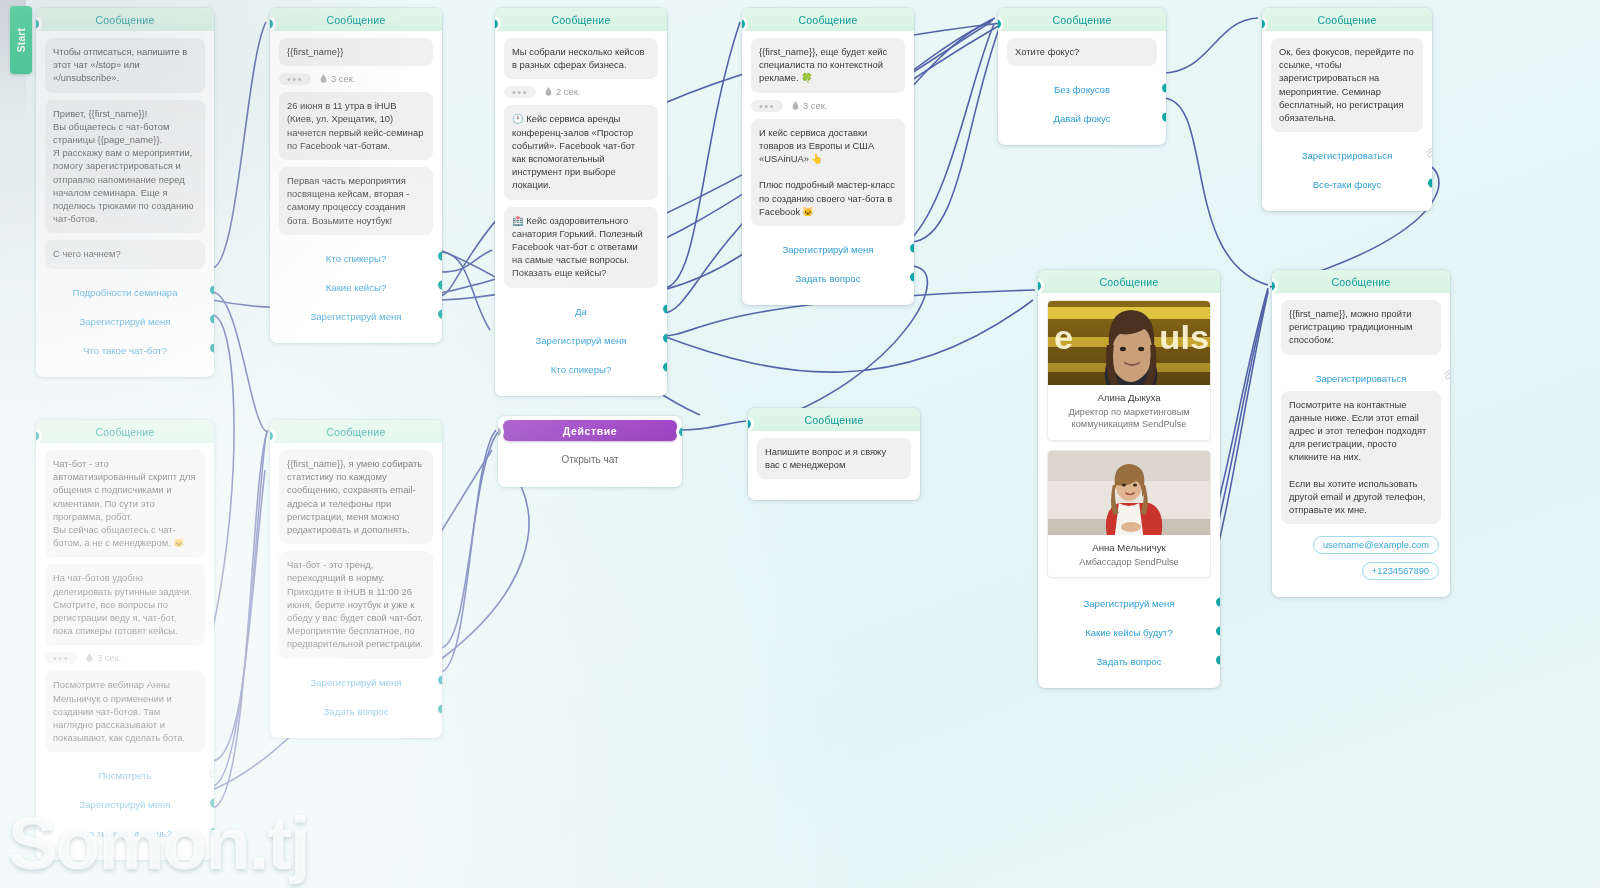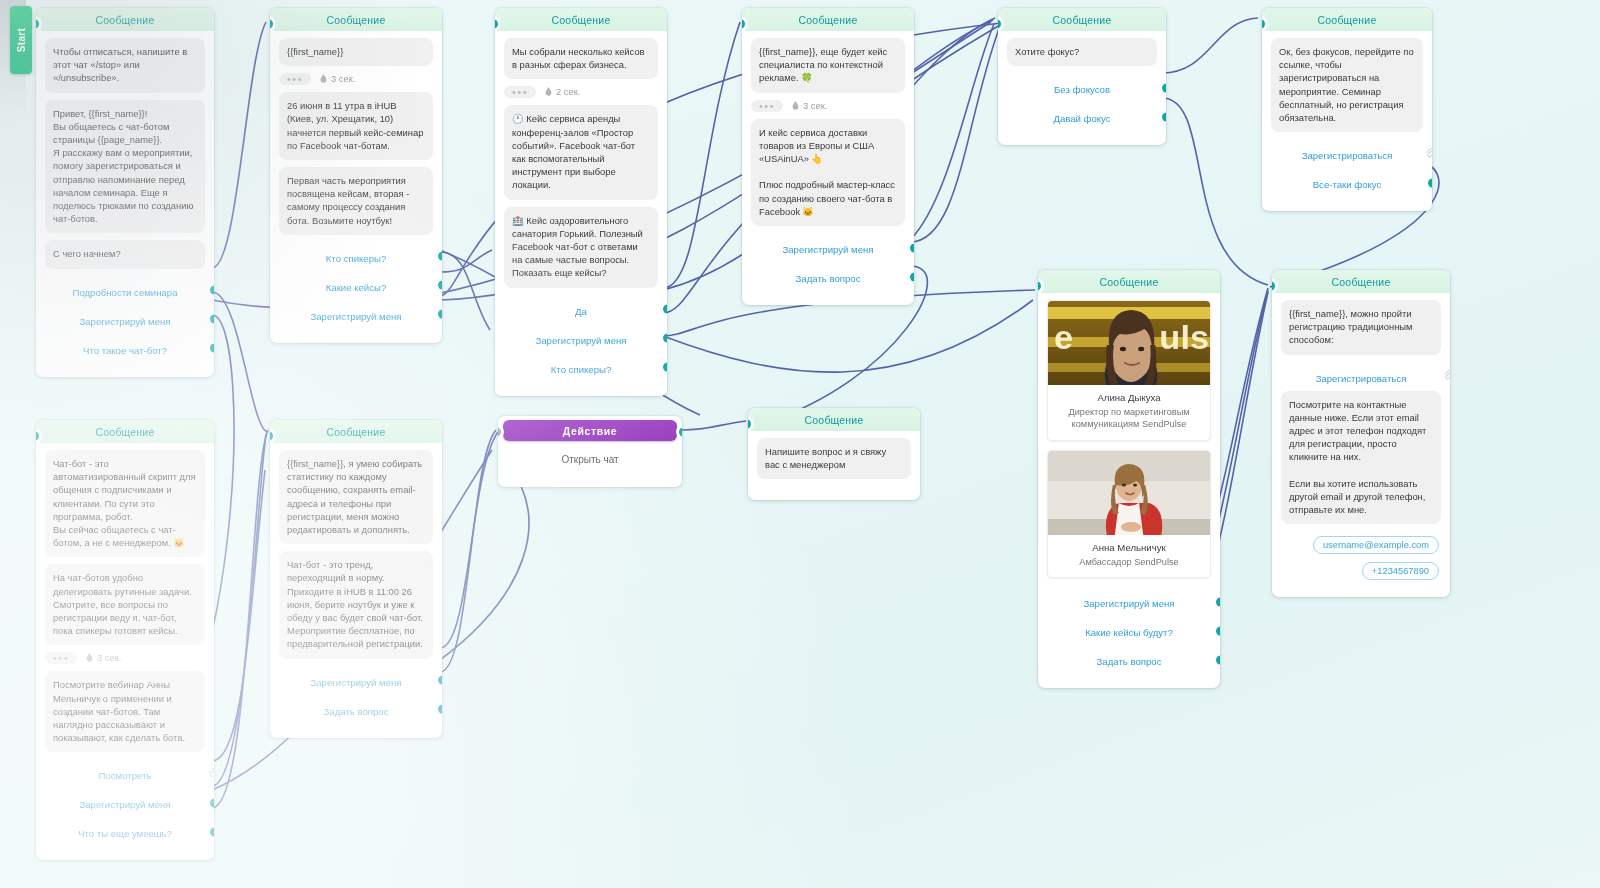--- a/index.html
+++ b/index.html
@@ -561,14 +561,15 @@
       <div class="pillrow">
         <span class="pill">username@example.com</span>
       </div>
       <div class="pillrow">
         <span class="pill">+1234567890</span>
       </div>
     </div>
   </div>
 
   <div id="blurlayer"></div>
+  <div id="watermark">Somon.tj</div>
 
 </div>
 
 </body></html>

